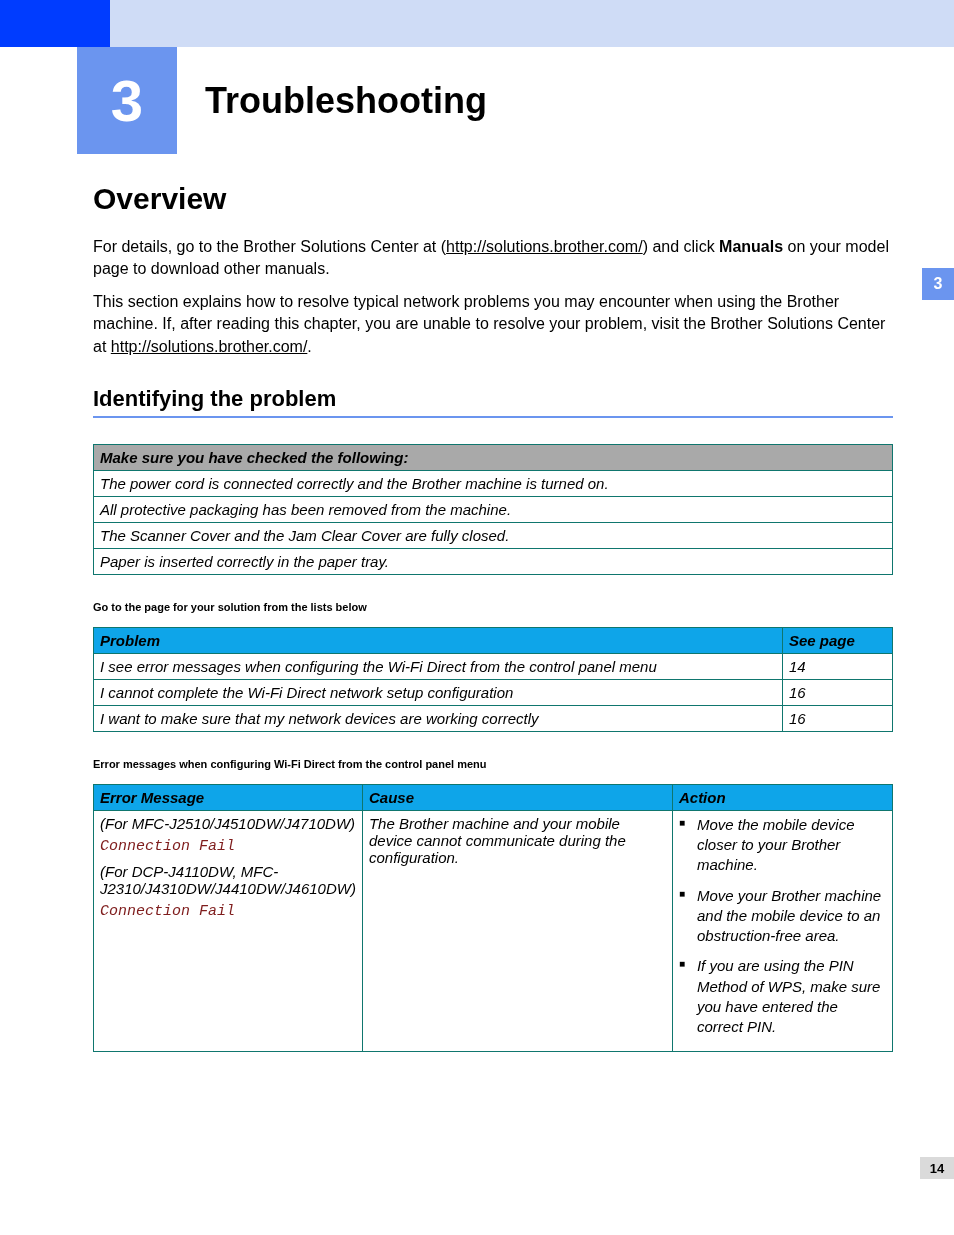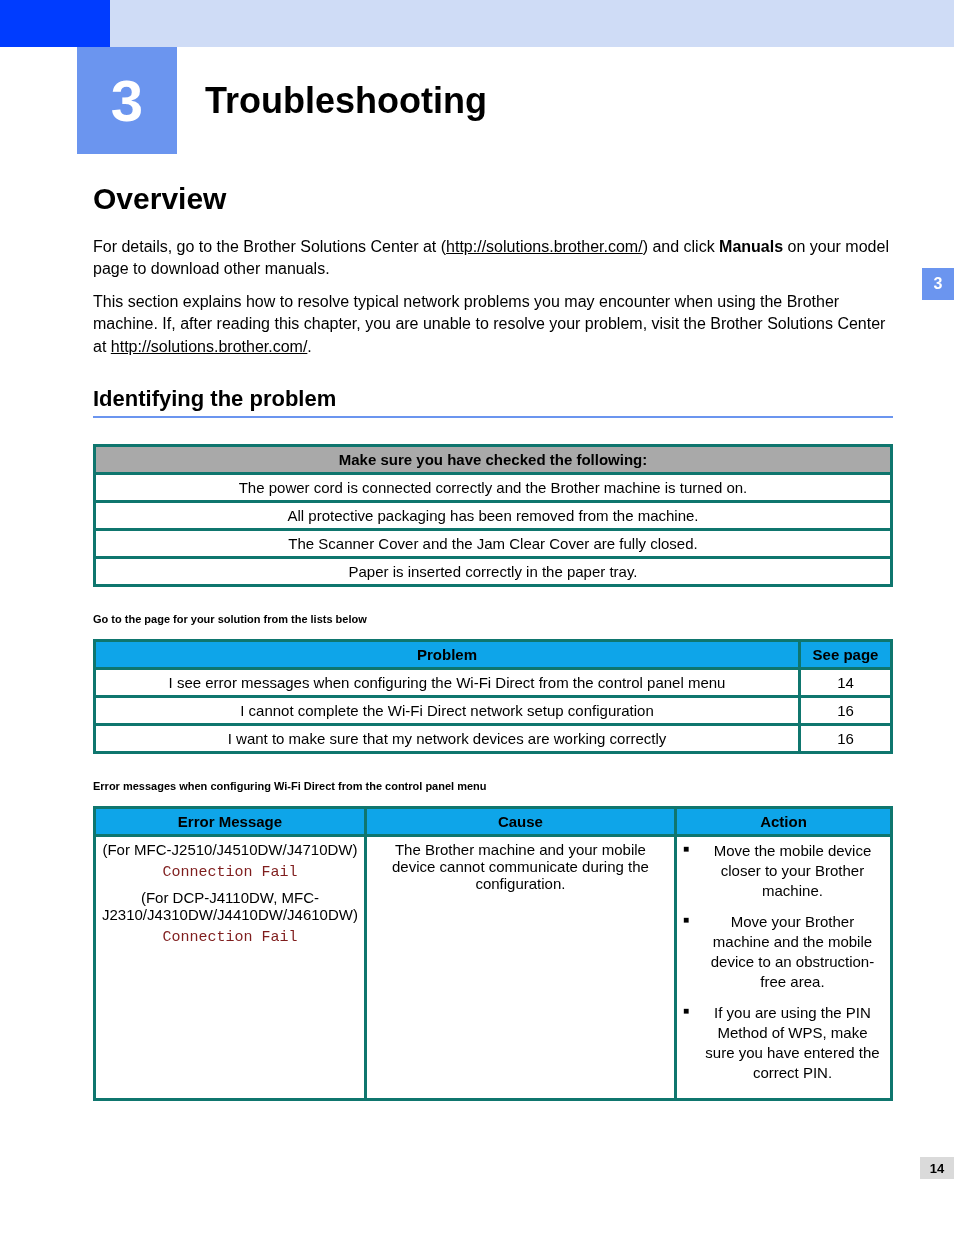--- a/index.html
+++ b/index.html
@@ -78,31 +78,31 @@
     font-weight: bold;
     margin-top: 28px;
     margin-bottom: 4px;
   }
   .blue-rule {
     height: 2px;
     background: #6b95ef;
     margin-bottom: 26px;
   }
   table { border-collapse: collapse; width: 100%; font-size: 15px; }
-  th, td { border: 3px solid #0f766e; padding: 4px 6px; text-align: center; vertical-align: top; }
+  th, td { border: 1px solid #0f766e; padding: 4px 6px; text-align: left; vertical-align: top; font-style: italic; }
   .hdr-gray { background: #a9a9a9; font-weight: bold; }
   .hdr-pale { background: #0ea5e9; font-weight: bold; }
   h3.subsub {
     font-family: Liberation Sans, sans-serif;
     font-size: 11px;
     font-weight: bold;
     margin-top: 26px;
     margin-bottom: 14px;
   }
-  .col-page { width: 92px; }
+  .col-page { width: 110px; }
   .col-err { width: 170px; }
   .col-cause { width: 310px; }
   .mono { font-family: "Courier New", monospace; color: #7f1d1d; }
   ul.action { list-style: none; padding-left: 0; }
   ul.action li { position: relative; padding-left: 18px; margin-bottom: 10px; line-height: 1.35; }
   ul.action li::before { content: "■"; position: absolute; left: 0; top: 1px; font-size: 10px; }
   .page-no {
     position: absolute;
     bottom: 56px; right: 0;
     width: 34px; height: 22px;

